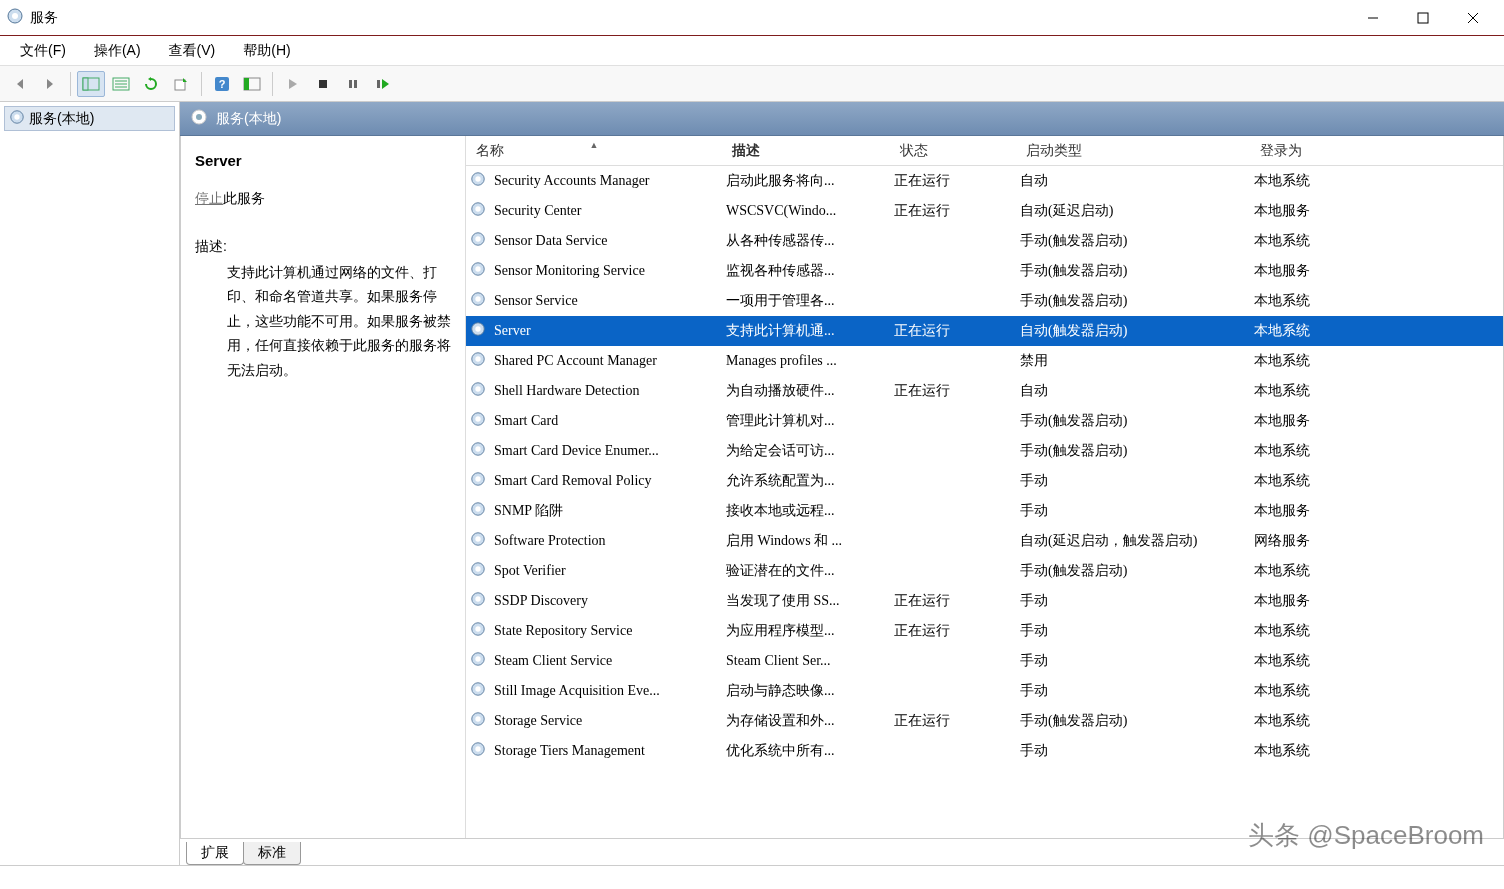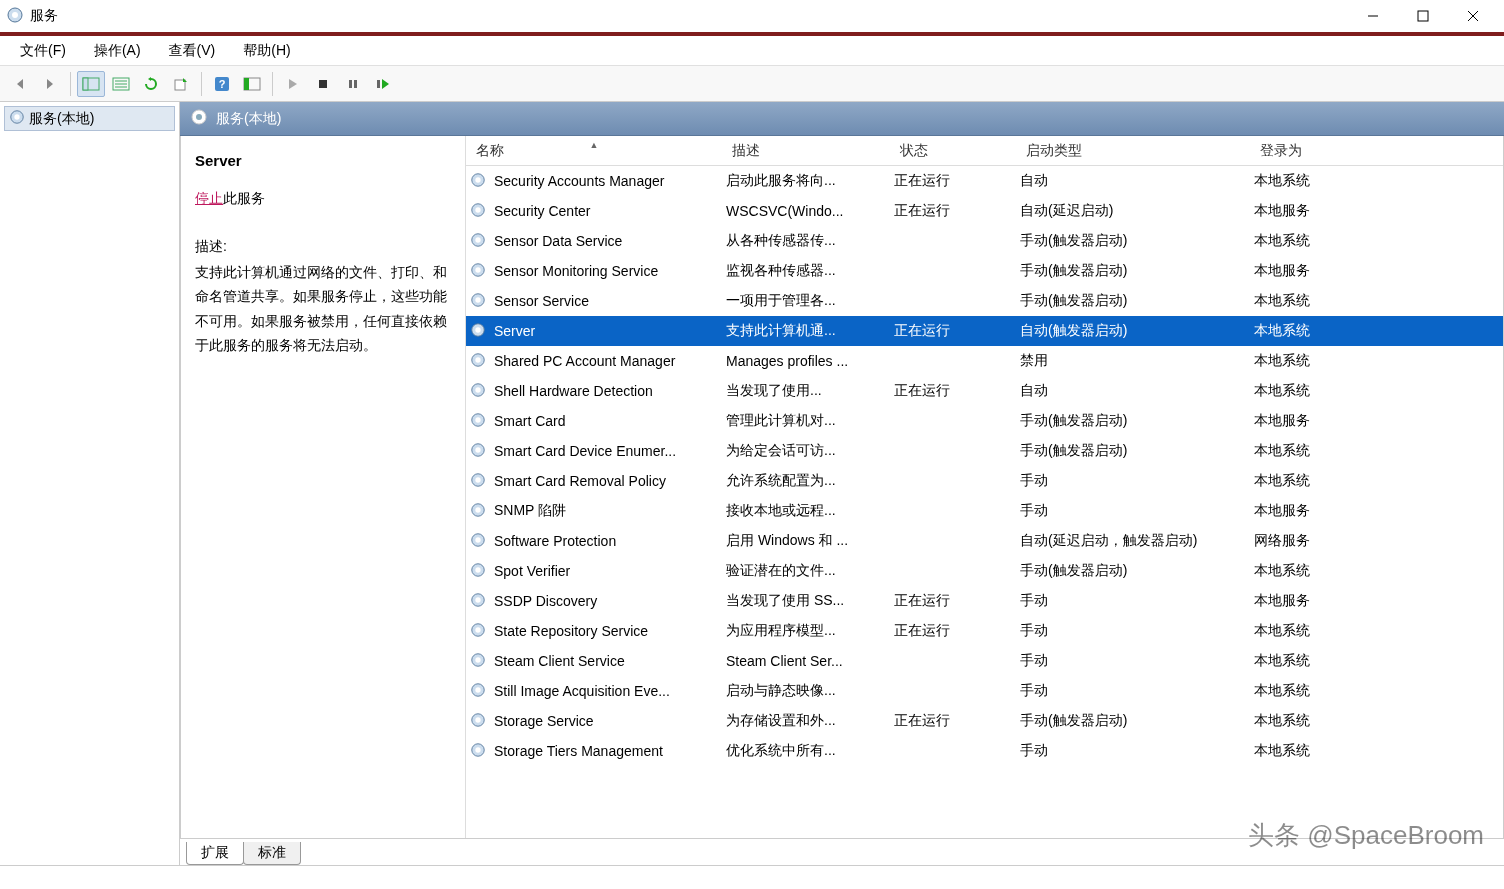--- a/index.html
+++ b/index.html
@@ -12,21 +12,21 @@
   height: 889px;
   display: flex;
   flex-direction: column;
   overflow: hidden;
 }
 .titlebar {
   height: 36px;
   display: flex;
   align-items: center;
   padding: 0 6px;
-  border-bottom: 4px solid #7f1d1d;
+  border-bottom: 1px solid #7f1d1d;
 }
 .titlebar .icon { margin-right: 6px; }
 .window-controls { margin-left: auto; display: flex; }
 .window-controls .wc {
   width: 50px; height: 32px; display: flex; align-items: center; justify-content: center;
   cursor: pointer; font-size: 14px;
 }
 .menubar {
   height: 30px;
   display: flex;
@@ -72,38 +72,38 @@
   height: 34px; background: linear-gradient(#8fa8c6, #6e8cb1);
   display: flex; align-items: center; gap: 8px; padding: 0 10px;
   border-bottom: 1px solid #5a7698; color: #fff; border-radius: 0 0 0 0;
 }
 .pane-body { flex: 1; display: flex; border: 1px solid #ccc; border-top: none; min-height: 0; }
 .details {
   width: 285px; padding: 16px 14px; border-right: 1px solid #ddd; overflow: hidden;
 }
 .details .svc-name { font-weight: bold; margin-bottom: 16px; font-size: 15px; }
 .details .links { margin-bottom: 26px; line-height: 1.9; }
-.details a { color: #be185d; cursor: pointer; text-decoration: underline; }
+.details a { color: #737373; cursor: pointer; text-decoration: underline; }
 .details .desc-label { margin-bottom: 4px; }
-.details .desc { line-height: 1.75; }
+.details .desc { line-height: 1.75; margin-left: 32px; }
 
 .list-wrap { flex: 1; overflow: hidden; display: flex; flex-direction: column; }
 .columns {
   height: 30px; display: flex; align-items: center; border-bottom: 1px solid #ddd;
   color: #333; font-size: 14px; position: relative;
 }
 .col { padding: 0 10px; white-space: nowrap; overflow: hidden; text-overflow: ellipsis; }
 .col.name { width: 256px; position: relative; }
-.col.desc { width: 168px; }
+.col.desc { width: 168px; font-weight: bold; }
 .col.status { width: 126px; }
 .col.startup { width: 234px; }
 .col.logon { width: 120px; }
 .sort-indicator { position: absolute; top: -2px; left: 50%; transform: translateX(-50%); font-size: 9px; color: #666; }
 .list {
-  flex: 1; overflow-y: scroll; overflow-x: hidden;
+  flex: 1; overflow-y: scroll; overflow-x: hidden; font-family: Liberation Serif, serif;
 }
 .row {
   height: 30px; display: flex; align-items: center; cursor: default;
 }
 .row .icon { width: 24px; text-align: center; flex-shrink: 0; }
 .row .cell { padding: 0 4px; white-space: nowrap; overflow: hidden; text-overflow: ellipsis; }
 .row .cell.name { width: 232px; }
 .row .cell.desc { width: 168px; }
 .row .cell.status { width: 126px; }
 .row .cell.startup { width: 234px; }
@@ -375,21 +375,21 @@
               <span class="cell status"></span>
               <span class="cell startup">禁用</span>
               <span class="cell logon">本地系统</span>
             </div>
             <div class="row">
               <span class="icon gear-icon"><svg width="16" height="16" viewBox="0 0 18 18">
                   <circle cx="9" cy="9" r="7" fill="#cde" stroke="#579" stroke-width="1"></circle>
                   <circle cx="9" cy="9" r="3" fill="#fff"></circle>
                 </svg></span>
               <span class="cell name">Shell Hardware Detection</span>
-              <span class="cell desc">当发现了使用...</span>
+              <span class="cell desc">为自动播放硬件...</span>
               <span class="cell status">正在运行</span>
               <span class="cell startup">自动</span>
               <span class="cell logon">本地系统</span>
             </div>
             <div class="row">
               <span class="icon gear-icon"><svg width="16" height="16" viewBox="0 0 18 18">
                   <circle cx="9" cy="9" r="7" fill="#cde" stroke="#579" stroke-width="1"></circle>
                   <circle cx="9" cy="9" r="3" fill="#fff"></circle>
                 </svg></span>
               <span class="cell name">Smart Card</span>

